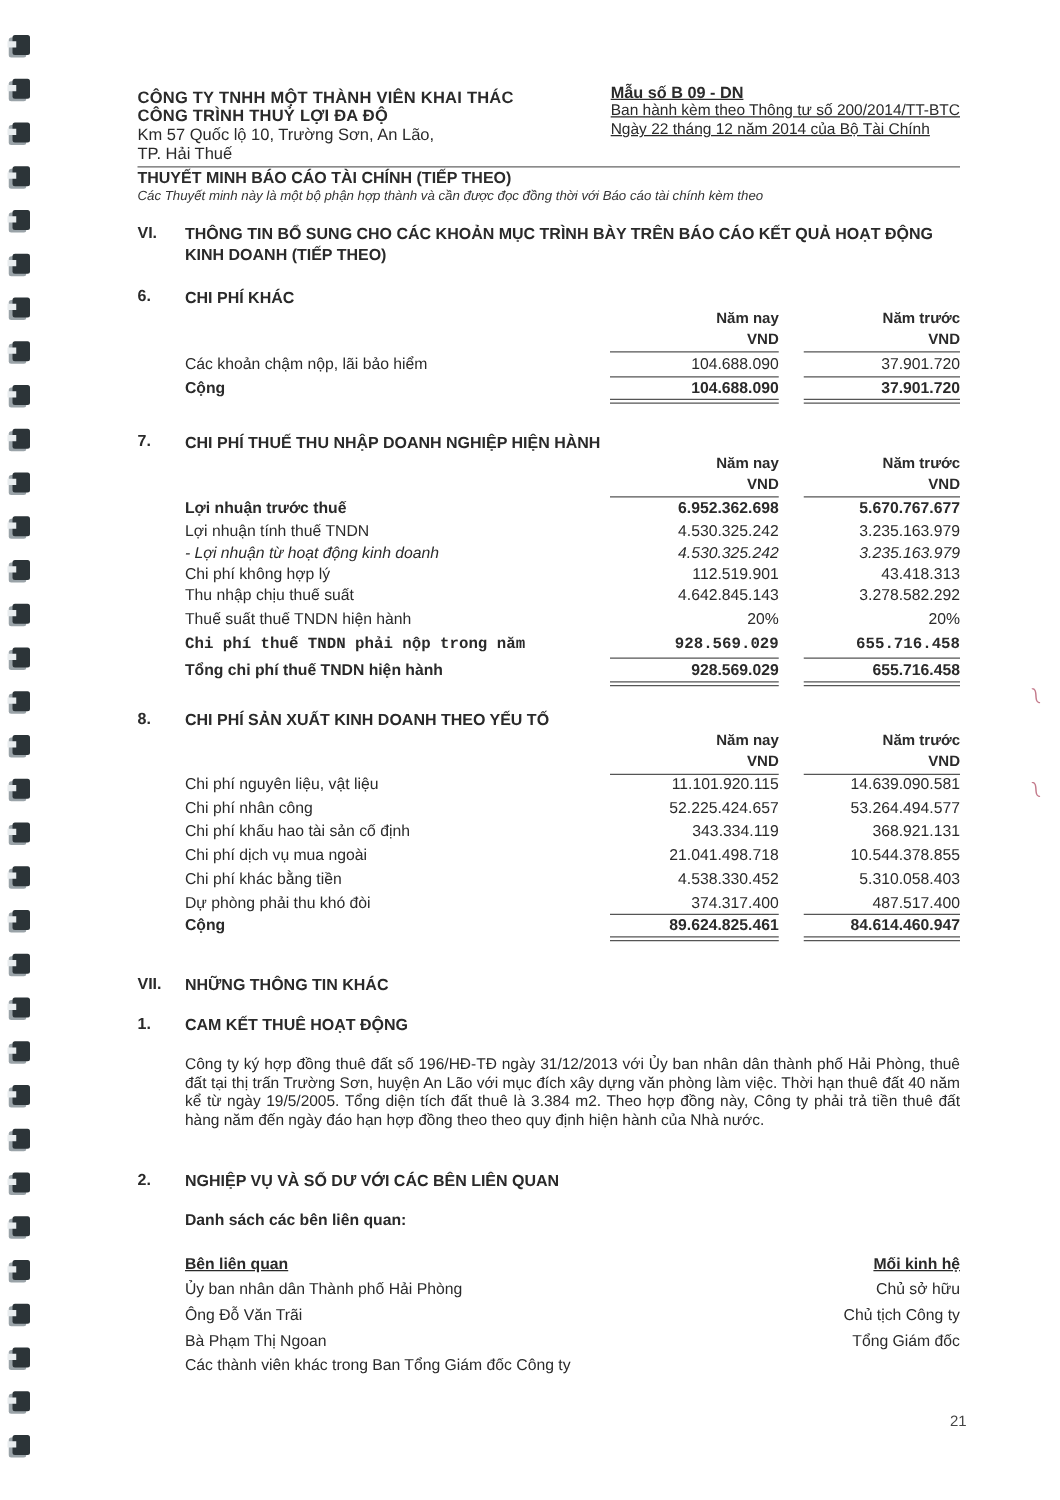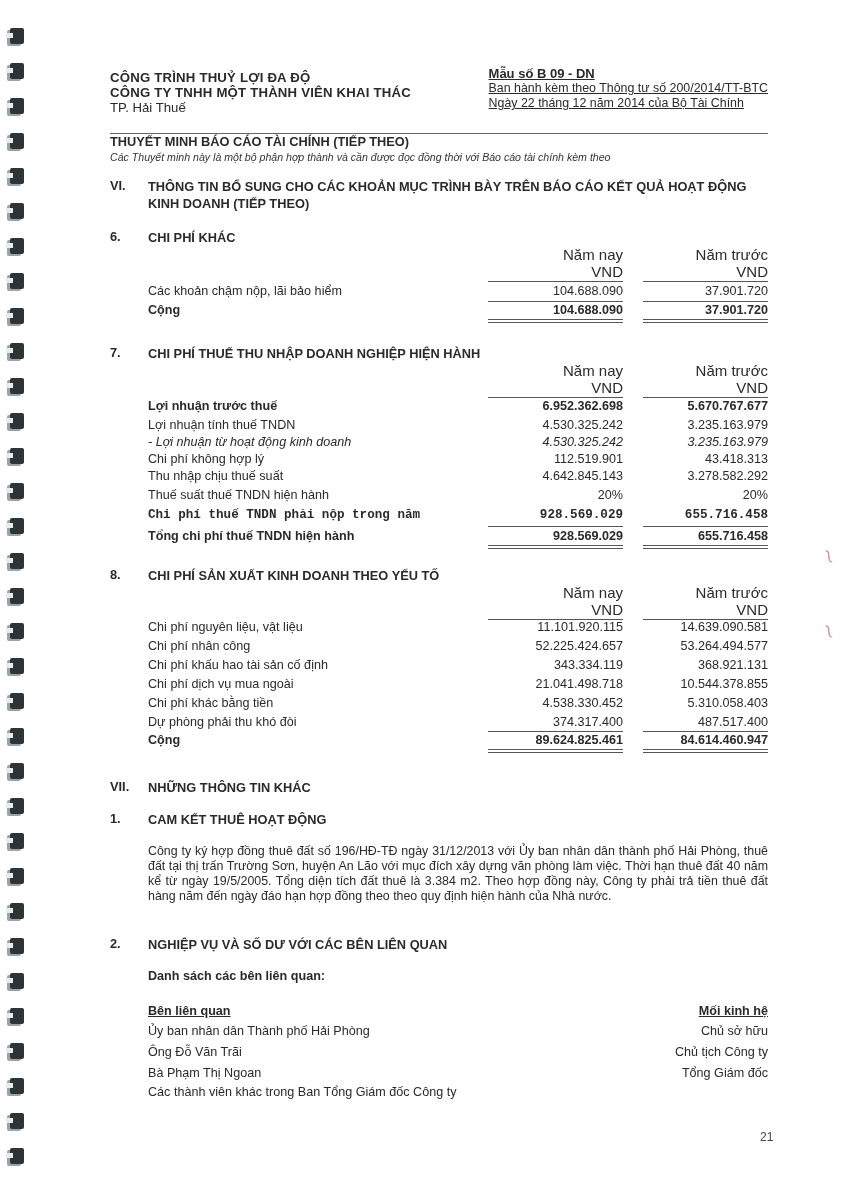--- a/index.html
+++ b/index.html
@@ -31,21 +31,21 @@
   .sec .num { position: absolute; left: 0; }
   .sec .title { position: absolute; left: 38px; width: 630px; line-height: 17px; }
 
   .tbl { left: 148px; width: 620px; font-size: 12.6px; }
   .tbl .row { position: relative; height: 17px; line-height: 17px; }
   .tbl .lbl { position: absolute; left: 0; }
   .tbl .c1 { position: absolute; right: 145px; width: 140px; text-align: right; }
   .tbl .c2 { position: absolute; right: 0; width: 128px; text-align: right; }
   .tbl .bold { font-weight: bold; }
   .tbl .ital { font-style: italic; }
-  .colhdr { position: relative; height: 34px; font-weight: normal; line-height: 17px; font-size: 15px; }
+  .colhdr { position: relative; height: 34px; font-weight: bold; line-height: 17px; font-size: 12px; }
   .colhdr .c1, .colhdr .c2 { position: absolute; text-align: right; }
   .rule1 { position: absolute; height: 0; border-top: 1.5px solid #555; }
   .rule2 { position: absolute; height: 2px; border-top: 1.5px solid #555; border-bottom: 1.5px solid #555; }
   .uc1 { right: 145px; width: 135px; }
   .uc2 { right: 0; width: 125px; }
 
   .para { left: 148px; width: 620px; font-size: 12.4px; line-height: 15px; text-align: justify; }
   .rp { font-size: 12.6px; }
   .rp .l { position: absolute; left: 0; }
   .rp .r { position: absolute; right: 0; text-align: right; }
@@ -88,22 +88,23 @@
   <div class="ring" style="top:980px"></div>
   <div class="ring" style="top:1015px"></div>
   <div class="ring" style="top:1050px"></div>
   <div class="ring" style="top:1085px"></div>
   <div class="ring" style="top:1120px"></div>
 </div>
 
 <div class="page">
 
   <div class="abs hdr-left">
+    <div class="b">CÔNG TY TNHH MỘT THÀNH VIÊN KHAI THÁC</div>
     <div class="b">CÔNG TRÌNH THUỶ LỢI ĐA ĐỘ</div>
-    <div class="b">CÔNG TY TNHH MỘT THÀNH VIÊN KHAI THÁC</div>
+    <div>Km 57 Quốc lộ 10, Trường Sơn, An Lão,</div>
     <div>TP. Hải Thuế</div>
   </div>
   <div class="abs hdr-right">
     <div class="b">Mẫu số B 09 - DN</div>
     <div>Ban hành kèm theo Thông tư số 200/2014/TT-BTC</div>
     <div>Ngày 22 tháng 12 năm 2014 của Bộ Tài Chính</div>
   </div>
   <div class="abs hdr-rule"></div>
   <div class="abs doc-title">THUYẾT MINH BÁO CÁO TÀI CHÍNH (TIẾP THEO)</div>
   <div class="abs doc-sub">Các Thuyết minh này là một bộ phận hợp thành và cần được đọc đồng thời với Báo cáo tài chính kèm theo</div>

